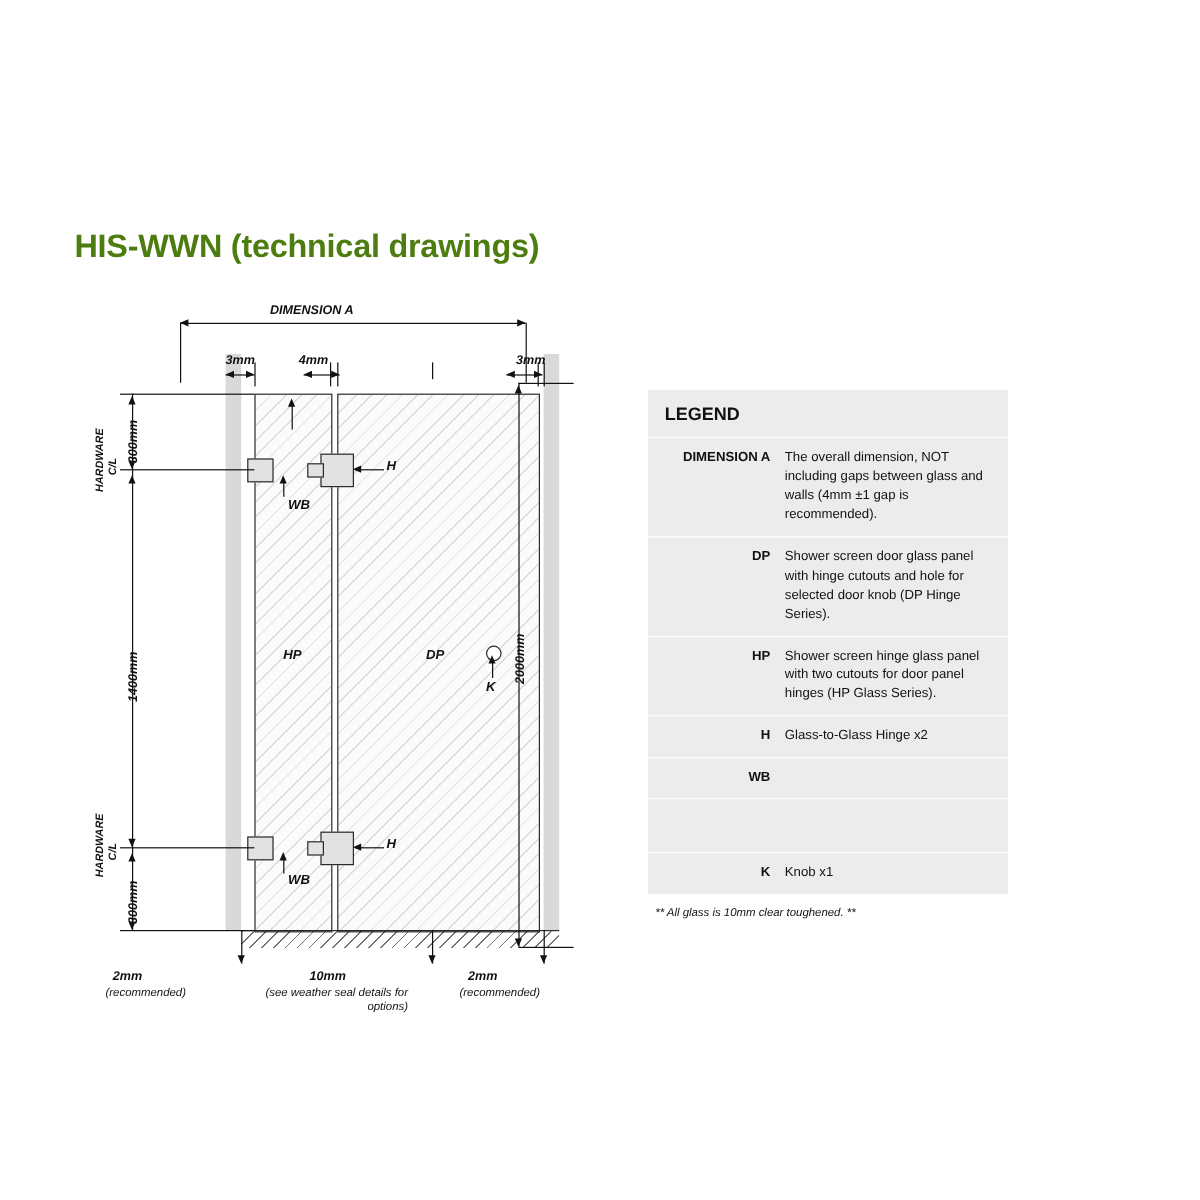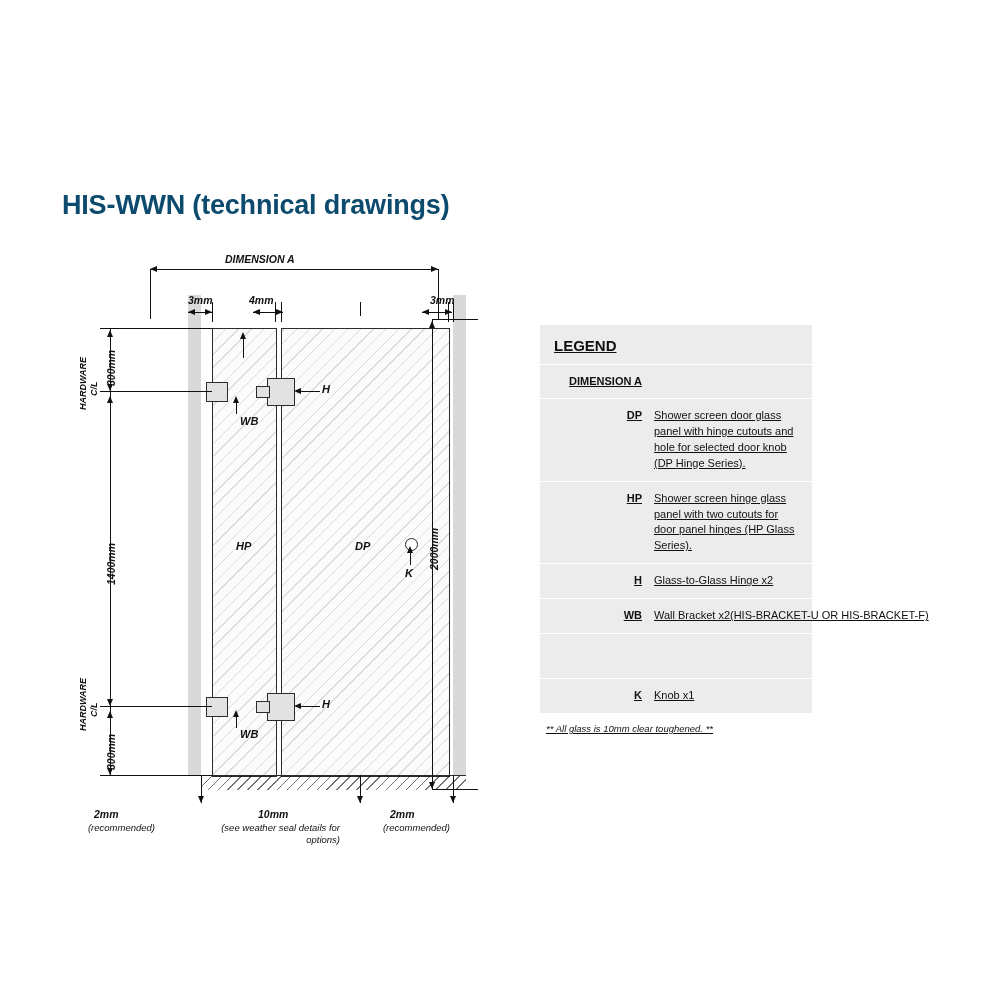--- a/index.html
+++ b/index.html
@@ -1,20 +1,20 @@
 <!DOCTYPE html>
 <html><head>
 <meta charset="utf-8">
 <style>
   html,body{margin:0;padding:0;background:#ffffff;}
   body{width:1000px;height:1000px;position:relative;font-family:"Liberation Sans",sans-serif;color:#111;overflow:hidden;}
   .page{position:absolute;inset:0;}
 
   
-  .title{position:absolute;left:62px;top:190px;font-size:27px;font-weight:bold;letter-spacing:-0.2px;color:#0c4a6e;}
+  .title{position:absolute;left:62px;top:190px;font-size:27px;font-weight:bold;letter-spacing:-0.2px;color:#4d7c0f;}
 
   
   .drawing{position:absolute;left:60px;top:250px;width:460px;height:590px;}
 
   .wall{position:absolute;background:#d9d9d9;}
   .wall-left{left:128px;top:45px;width:13px;height:480px;}
   .wall-right{left:393px;top:45px;width:13px;height:480px;}
 
   
   .glass{position:absolute;border:1.6px solid #2b2b2b;background:#fbfbfb;overflow:hidden;}
@@ -53,21 +53,21 @@
   .ar-l{border-top:3.5px solid transparent;border-bottom:3.5px solid transparent;border-right:7px solid #111;}
   .ar-r{border-top:3.5px solid transparent;border-bottom:3.5px solid transparent;border-left:7px solid #111;}
   .ar-u{border-left:3.5px solid transparent;border-right:3.5px solid transparent;border-bottom:7px solid #111;}
   .ar-d{border-left:3.5px solid transparent;border-right:3.5px solid transparent;border-top:7px solid #111;}
 
   .dimtext{position:absolute;font-size:10.5px;font-style:italic;font-weight:bold;color:#111;white-space:nowrap;}
   .dimtext.vert{transform:rotate(-90deg);transform-origin:left top;}
   .note{position:absolute;font-size:9.5px;font-style:italic;color:#111;text-align:right;line-height:1.25;}
 
   
-  .legend{position:absolute;left:540px;top:325px;width:272px;background:#ececec;text-decoration:underline;}
+  .legend{position:absolute;left:540px;top:325px;width:300px;background:#ececec;}
   .legend-title{font-size:15px;font-weight:bold;padding:12px 14px 10px 14px;color:#111;}
   .legend-rows{display:flex;flex-direction:column;}
   .lrow{display:flex;align-items:flex-start;border-top:1px solid #ffffff;padding:9px 10px;}
   .lrow .k{width:92px;flex:0 0 92px;text-align:right;padding-right:12px;font-size:11px;font-weight:bold;color:#111;line-height:1.35;}
   .lrow .v{flex:1;font-size:11px;color:#111;line-height:1.45;}
   .lrow.wide .v{white-space:nowrap;}
   .lrow.tallgap{min-height:26px;}
   .legend-foot{font-size:9.5px;font-style:italic;text-align:left;padding:10px 6px 4px 6px;color:#111;background:#ffffff;}
 </style>
 </head>
@@ -194,40 +194,40 @@
     <div class="dimtext" style="left:330px;top:558px;">2mm</div>
     <div class="note" style="left:300px;top:572px;width:90px;">(recommended)</div>
   </div>
 
   <div class="legend">
     <div class="legend-title">LEGEND</div>
     <div class="legend-rows">
 
       <div class="lrow">
         <div class="k">DIMENSION A</div>
+        <div class="v">The overall dimension, NOT including gaps between glass and walls (4mm ±1 gap is recommended).</div>
       </div>
 
       <div class="lrow">
         <div class="k">DP</div>
         <div class="v">Shower screen door glass panel with hinge cutouts and hole for selected door knob (DP Hinge Series).</div>
       </div>
 
       <div class="lrow">
         <div class="k">HP</div>
         <div class="v">Shower screen hinge glass panel with two cutouts for door panel hinges (HP Glass Series).</div>
       </div>
 
       <div class="lrow">
         <div class="k">H</div>
         <div class="v">Glass-to-Glass Hinge x2</div>
       </div>
 
       <div class="lrow wide">
         <div class="k">WB</div>
-        <div class="v">Wall Bracket x2(HIS-BRACKET-U OR HIS-BRACKET-F)</div>
       </div>
 
       <div class="lrow tallgap">
         <div class="k"></div>
         <div class="v"></div>
       </div>
 
       <div class="lrow">
         <div class="k">K</div>
         <div class="v">Knob x1</div>

